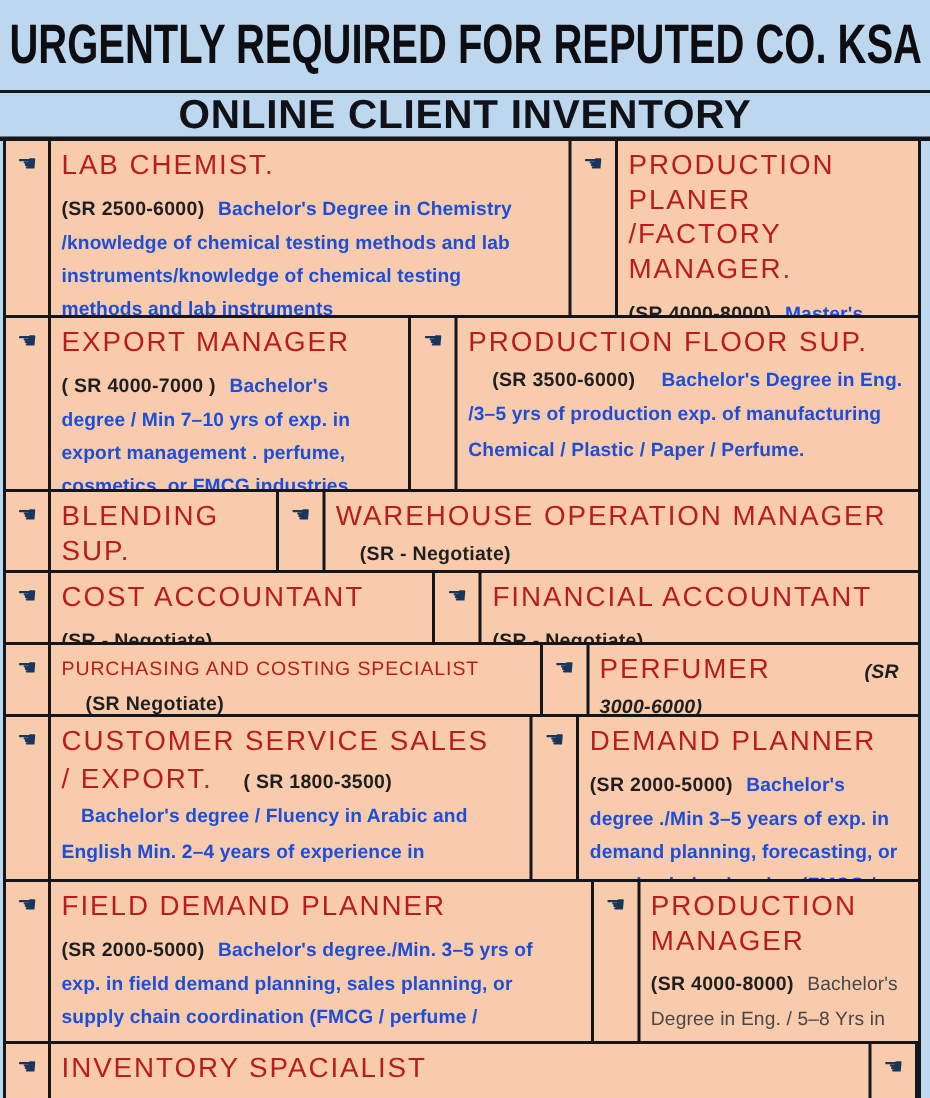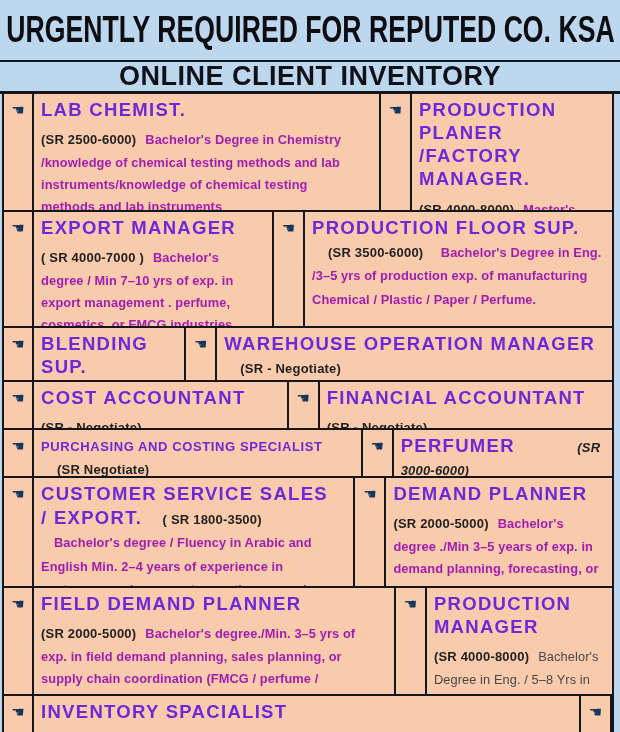--- a/index.html
+++ b/index.html
@@ -55,27 +55,27 @@
   }
   .spacer-col {
     width: 17px; flex: 0 0 17px;
     border-right: 2px solid #15151c;
     background: #f8cbad;
   }
   .text-col { flex: 1 1 auto; padding: 4px 4px 2px 7px; overflow: hidden; }
 
   
   .title {
-    font-size: 18.5px; font-weight: bold; color: #6d28d9;
+    font-size: 18.5px; font-weight: normal; color: #b91c1c;
     letter-spacing: 1.3px; line-height: 1.25;
   }
   .title.title-sm { font-size: 13px; letter-spacing: 0.6px; }
   .salary { font-size: 13px; font-weight: bold; color: #1f1f1f; letter-spacing: 0.2px; text-align: center; }
   .desc {
-    font-size: 12.8px; font-weight: bold; color: #a21caf;
+    font-size: 12.8px; font-weight: bold; color: #1d4ed8;
     letter-spacing: 0.1px; line-height: 1.4;
   }
   .desc.light { font-weight: normal; color: #474747; }
   .descline { margin-top: 7px; line-height: 1.4; }
   .descline .salary { margin-right: 9px; }
   .cell.flow { line-height: 1.45; }
   .cell.flow .salary { margin-left: 16px; }
   .cell.flow .salary.salary-gap { margin-left: 58px; font-style: italic; }
   .cell.flow .desc { margin-left: 13px; }
 </style>

